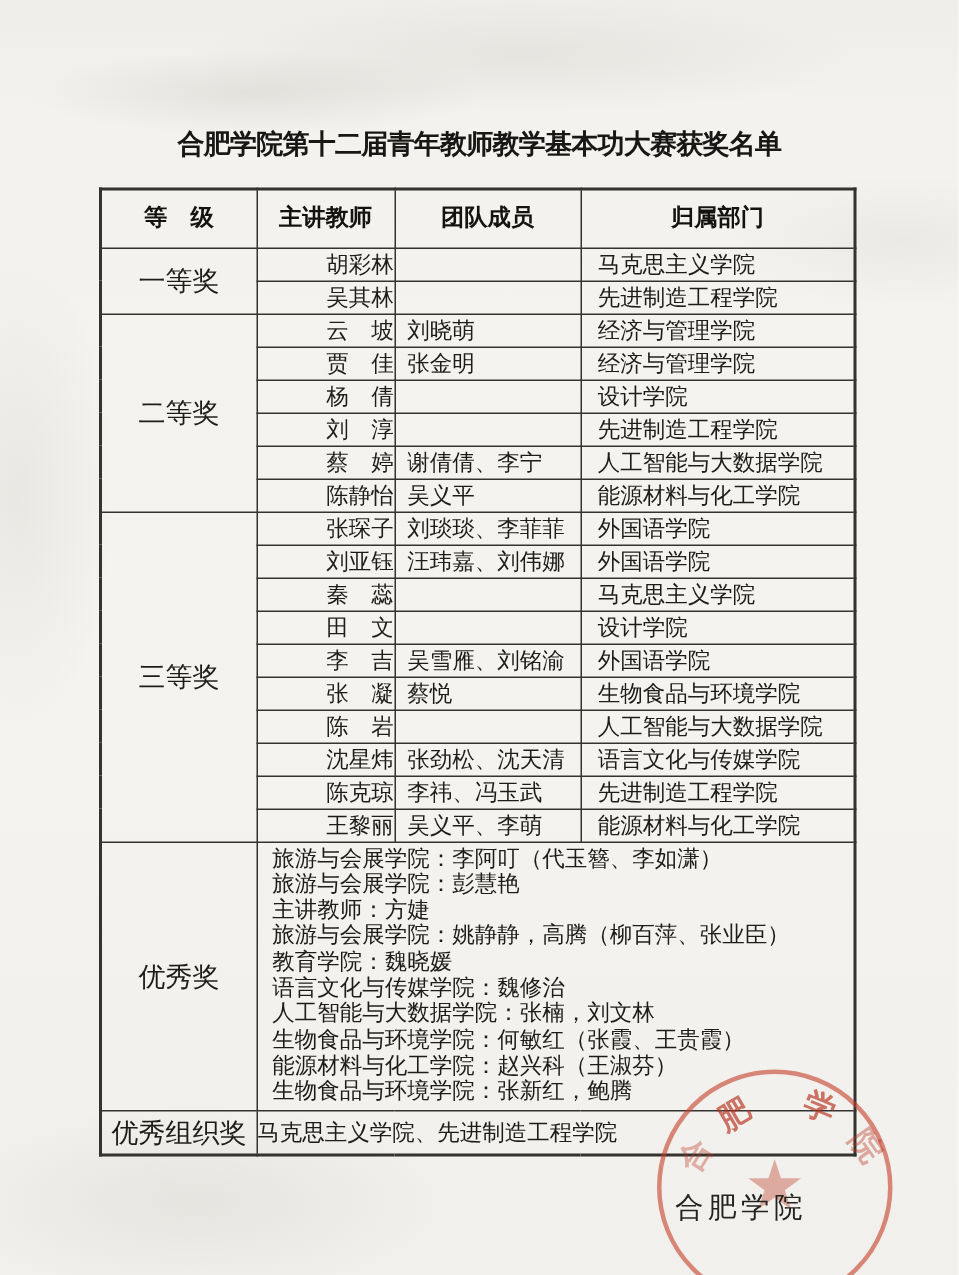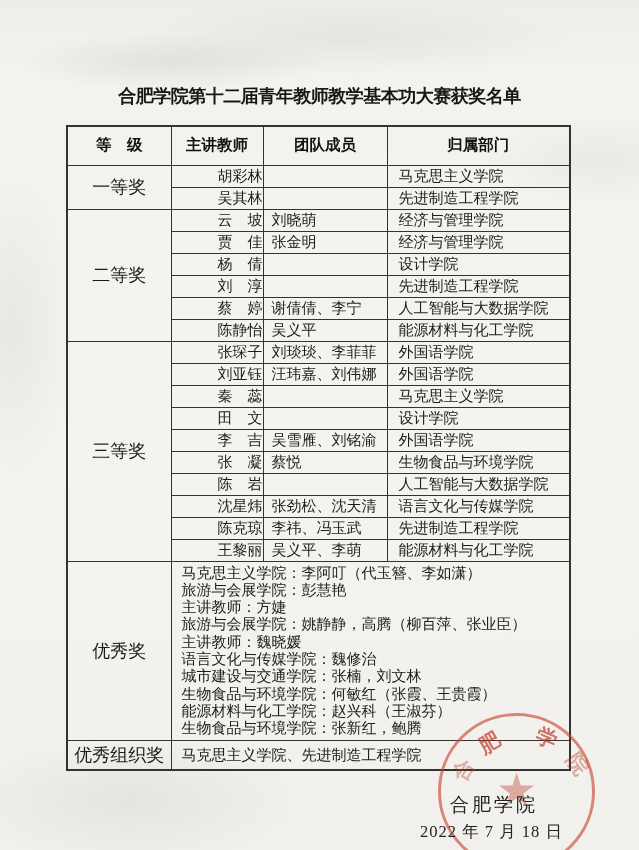--- a/index.html
+++ b/index.html
@@ -40,21 +40,21 @@
   tr.r { height:22px; }
 
   td.c-award { text-align:center; font-size:18px; }
   td.c-teacher { text-align:right; }
   td.c-team { text-align:left; padding-left:8px; }
   td.c-dept { text-align:left; padding-left:11px; }
 
   td.exc-cell { height:177px; padding:3px 4px 3px 10px; vertical-align:middle; }
   td.exc-cell .exc-line { line-height:17.3px; font-size:15px; white-space:nowrap; }
   tr.org-row { height:29px;font-family:Liberation Mono, monospace; }
-  td.org-cell { padding-left:10px; }
+  td.org-cell { }
 
   
   .seal {
     position:absolute; left:438px; top:713px; width:157px; height:157px;
     border:3px solid rgba(196,62,40,.60); border-radius:50%;
     pointer-events:none;
   }
   .seal .seal-char {
     position:absolute; color:rgba(185,50,32,.78); font-size:21px;
     font-family:"Liberation Serif","DejaVu Serif",serif; font-weight:700;
@@ -192,27 +192,27 @@
       </tr>
       <tr class="r">
         <td class="c-teacher">王黎丽</td>
         <td class="c-team">吴义平、李萌</td>
         <td class="c-dept">能源材料与化工学院</td>
       </tr>
 
       <tr>
         <td class="c-award">优秀奖</td>
         <td class="exc-cell" colspan="3">
-          <div class="exc-line">马克思主义学院：李阿叮（代玉簪、李如潇）</div>
+          <div class="exc-line">旅游与会展学院：李阿叮（代玉簪、李如潇）</div>
           <div class="exc-line">旅游与会展学院：彭慧艳</div>
           <div class="exc-line">主讲教师：方婕</div>
           <div class="exc-line">旅游与会展学院：姚静静，高腾（柳百萍、张业臣）</div>
-          <div class="exc-line">主讲教师：魏晓媛</div>
+          <div class="exc-line">教育学院：魏晓媛</div>
           <div class="exc-line">语言文化与传媒学院：魏修治</div>
-          <div class="exc-line">城市建设与交通学院：张楠，刘文林</div>
+          <div class="exc-line">人工智能与大数据学院：张楠，刘文林</div>
           <div class="exc-line">生物食品与环境学院：何敏红（张霞、王贵霞）</div>
           <div class="exc-line">能源材料与化工学院：赵兴科（王淑芬）</div>
           <div class="exc-line">生物食品与环境学院：张新红，鲍腾</div>
         </td>
       </tr>
 
       <tr class="org-row">
         <td class="c-award">优秀组织奖</td>
         <td class="org-cell" colspan="3">马克思主义学院、先进制造工程学院</td>
       </tr>
@@ -221,15 +221,14 @@
 
   <div class="seal">
     <span class="seal-char sc0">合</span>
     <span class="seal-char sc1">肥</span>
     <span class="seal-char sc2">学</span>
     <span class="seal-char sc3">院</span>
     <span class="seal-star">★</span>
   </div>
 
   <div class="sign-line">合肥学院</div>
-  <div class="date-line">2022 年 7 月 18 日</div>
 
 </div>
 
 </body></html>

